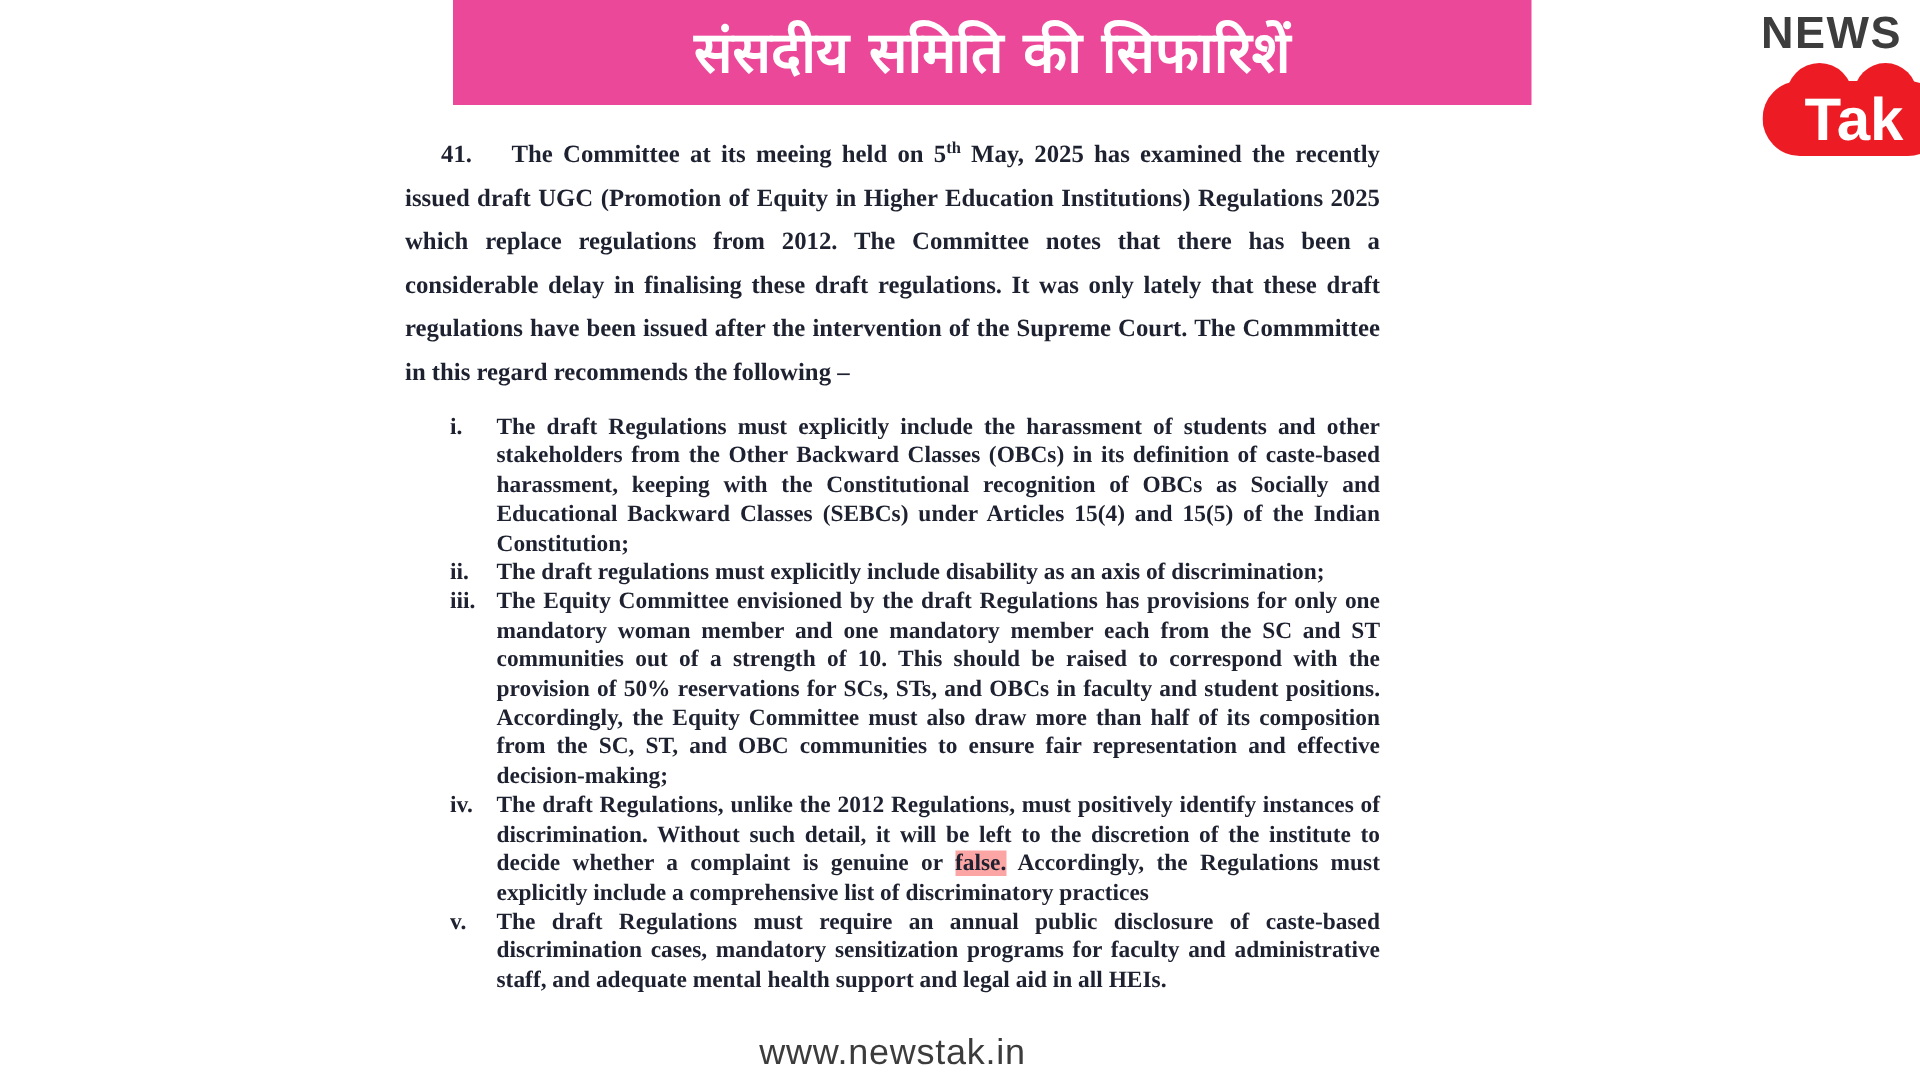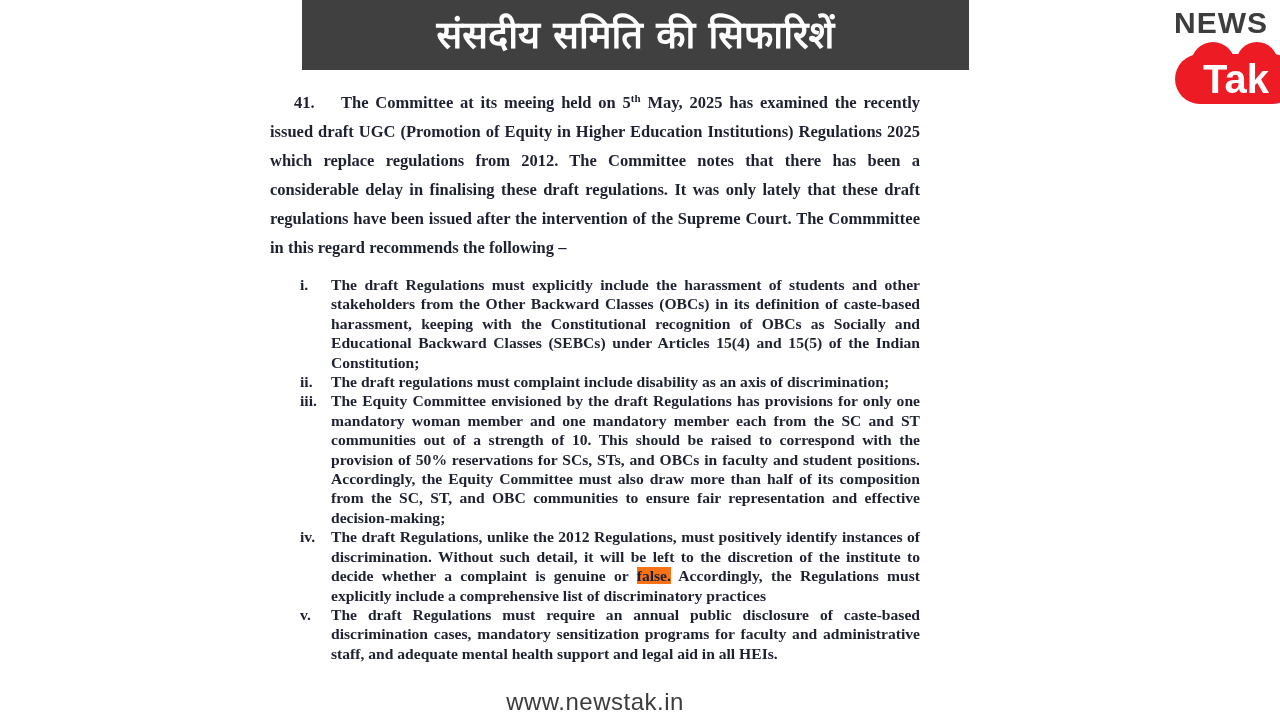--- a/index.html
+++ b/index.html
@@ -4,22 +4,22 @@
 <style>
   html,body { margin:0; padding:0; }
   body {
     width:1280px; height:720px; position:relative; overflow:hidden;
     background:#ffffff;
     font-family:"Liberation Serif", serif;
   }
 
   
   .banner {
-    position:absolute; left:302px; top:0; width:667px; height:70px;
-    background:#404040;
+    position:absolute; left:302px; top:0; width:719px; height:70px;
+    background:#ec4899;
     display:flex; align-items:flex-start; justify-content:center;
   }
   .banner-text {
     color:#ffffff;
     font-family:"DejaVu Sans", sans-serif;
     font-weight:bold; font-size:38px; line-height:70px;
     white-space:nowrap;
   }
 
   
@@ -45,21 +45,21 @@
   }
   .para-num { display:inline-block; width:47px;margin-left:24px; }
   .para sup { font-size:11px; line-height:0; vertical-align:super;margin-top:36px; }
 
   .list {
     margin-left:30px; width:620px;
     font-size:15.6px; line-height:19.4px;
   }
   .li { position:relative; padding-left:31px; text-align:justify; }
   .li-num { position:absolute; left:0; top:0; }
-  .hl { background:#f97316; }
+  .hl { background:#fca5a5; }
 
   
   .footer {
     position:absolute; left:0; top:688px; width:1190px;
     text-align:center;
     font-family:"Liberation Sans", sans-serif;
     font-weight:300; font-size:24px; letter-spacing:0.5px;
     color:#3c3c3c;
   }
 </style>
@@ -83,21 +83,21 @@
 </div>
 
 <div class="doc">
   <p class="para"><span class="para-num">41.</span><span>The Committee at its meeing held on 5</span><sup>th</sup><span> May, 2025 has examined the recently issued draft UGC (Promotion of Equity in Higher Education Institutions) Regulations 2025 which replace regulations from 2012. The Committee notes that there has been a considerable delay in finalising these draft regulations.  It was only lately that these draft regulations have been issued after the intervention of the Supreme Court. The Commmittee in this regard recommends the following –</span></p>
 
   <div class="list">
     <div class="li">
       <span class="li-num">i.</span><span>The draft Regulations must explicitly include the harassment of students and other stakeholders from the Other Backward Classes (OBCs) in its definition of caste-based harassment, keeping with the Constitutional recognition of OBCs as Socially and Educational Backward Classes (SEBCs) under Articles 15(4) and 15(5) of the Indian Constitution;</span>
     </div>
     <div class="li">
-      <span class="li-num">ii.</span><span>The draft regulations must complaint include disability as an axis of discrimination;</span>
+      <span class="li-num">ii.</span><span>The draft regulations must explicitly include disability as an axis of discrimination;</span>
     </div>
     <div class="li">
       <span class="li-num">iii.</span><span>The Equity Committee envisioned by the draft Regulations has provisions for only one mandatory woman member and one mandatory member each from the SC and ST communities out of a strength of 10. This should be raised to correspond with the provision of 50% reservations for SCs, STs, and OBCs in faculty and student positions. Accordingly, the Equity Committee must also draw more than half of its composition from the SC, ST, and OBC communities to ensure fair representation and effective decision-making;</span>
     </div>
     <div class="li">
       <span class="li-num">iv.</span><span>The draft Regulations, unlike the 2012 Regulations, must positively identify instances of discrimination. Without such detail, it will be left to the discretion of the institute to decide whether a complaint is genuine or </span><span class="hl">false.</span><span> Accordingly, the Regulations must explicitly include a comprehensive list of discriminatory practices</span>
     </div>
     <div class="li">
       <span class="li-num">v.</span><span>The draft Regulations must require an annual public disclosure of caste-based discrimination cases, mandatory sensitization programs for faculty and administrative staff, and adequate mental health support and legal aid in all HEIs.</span>
     </div>

